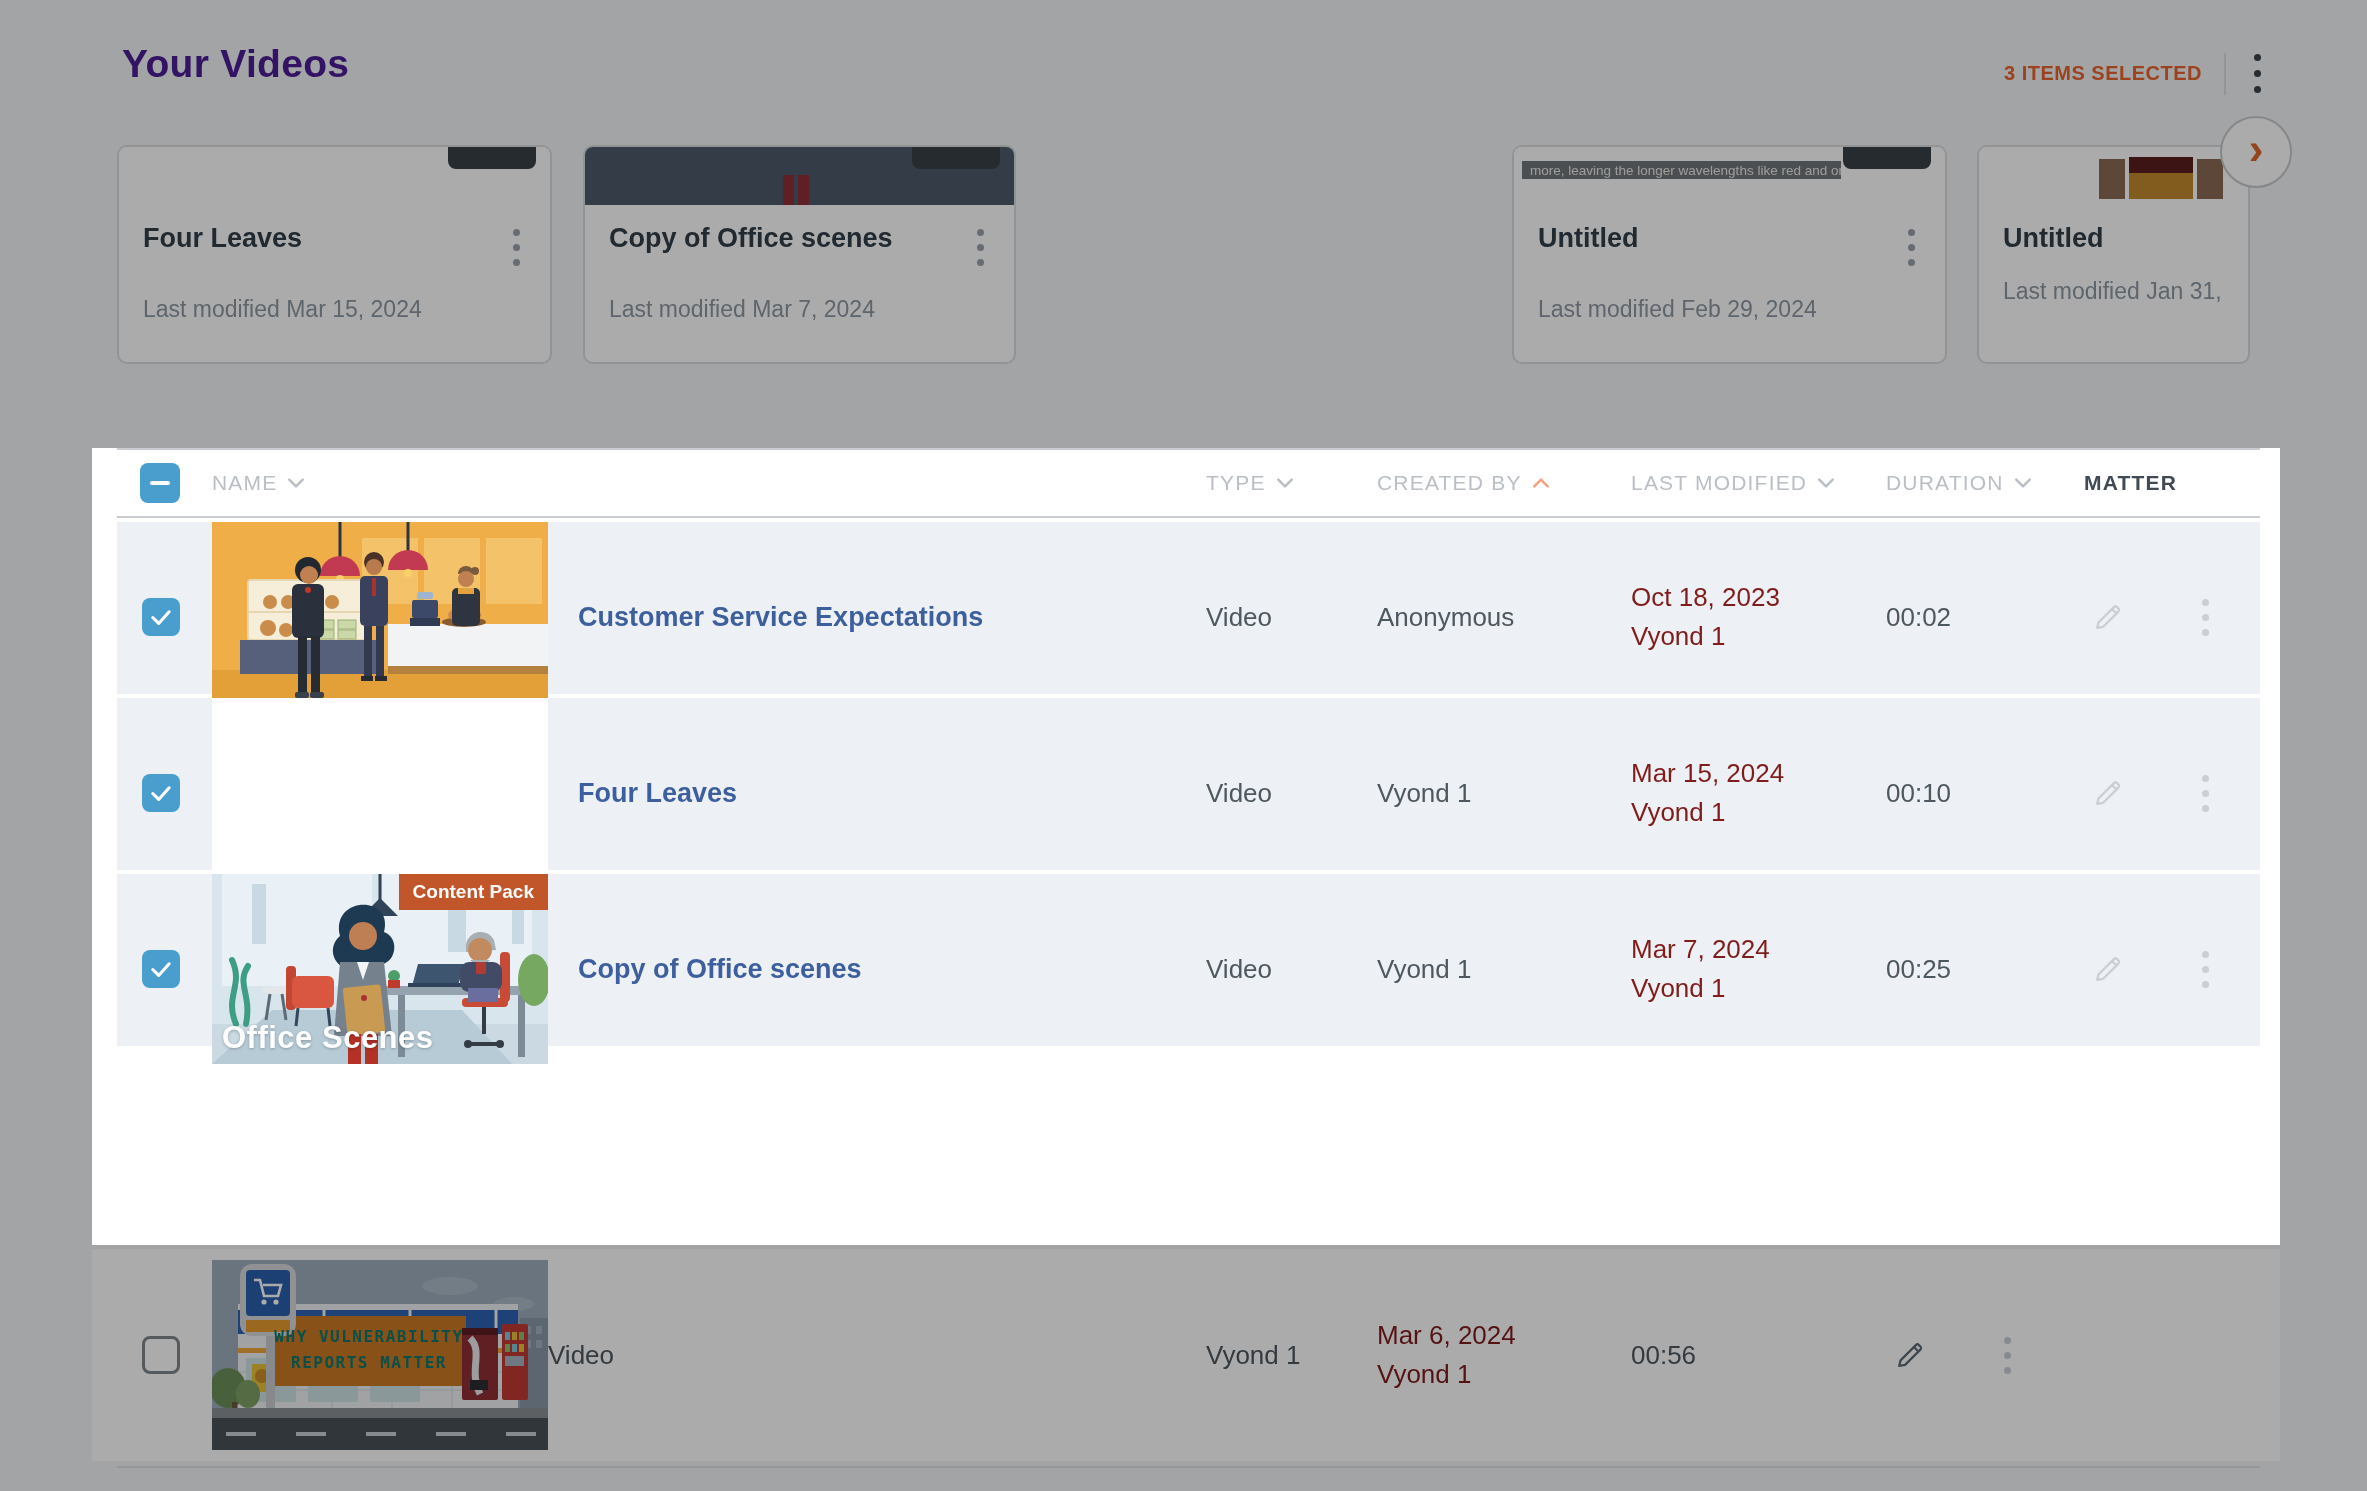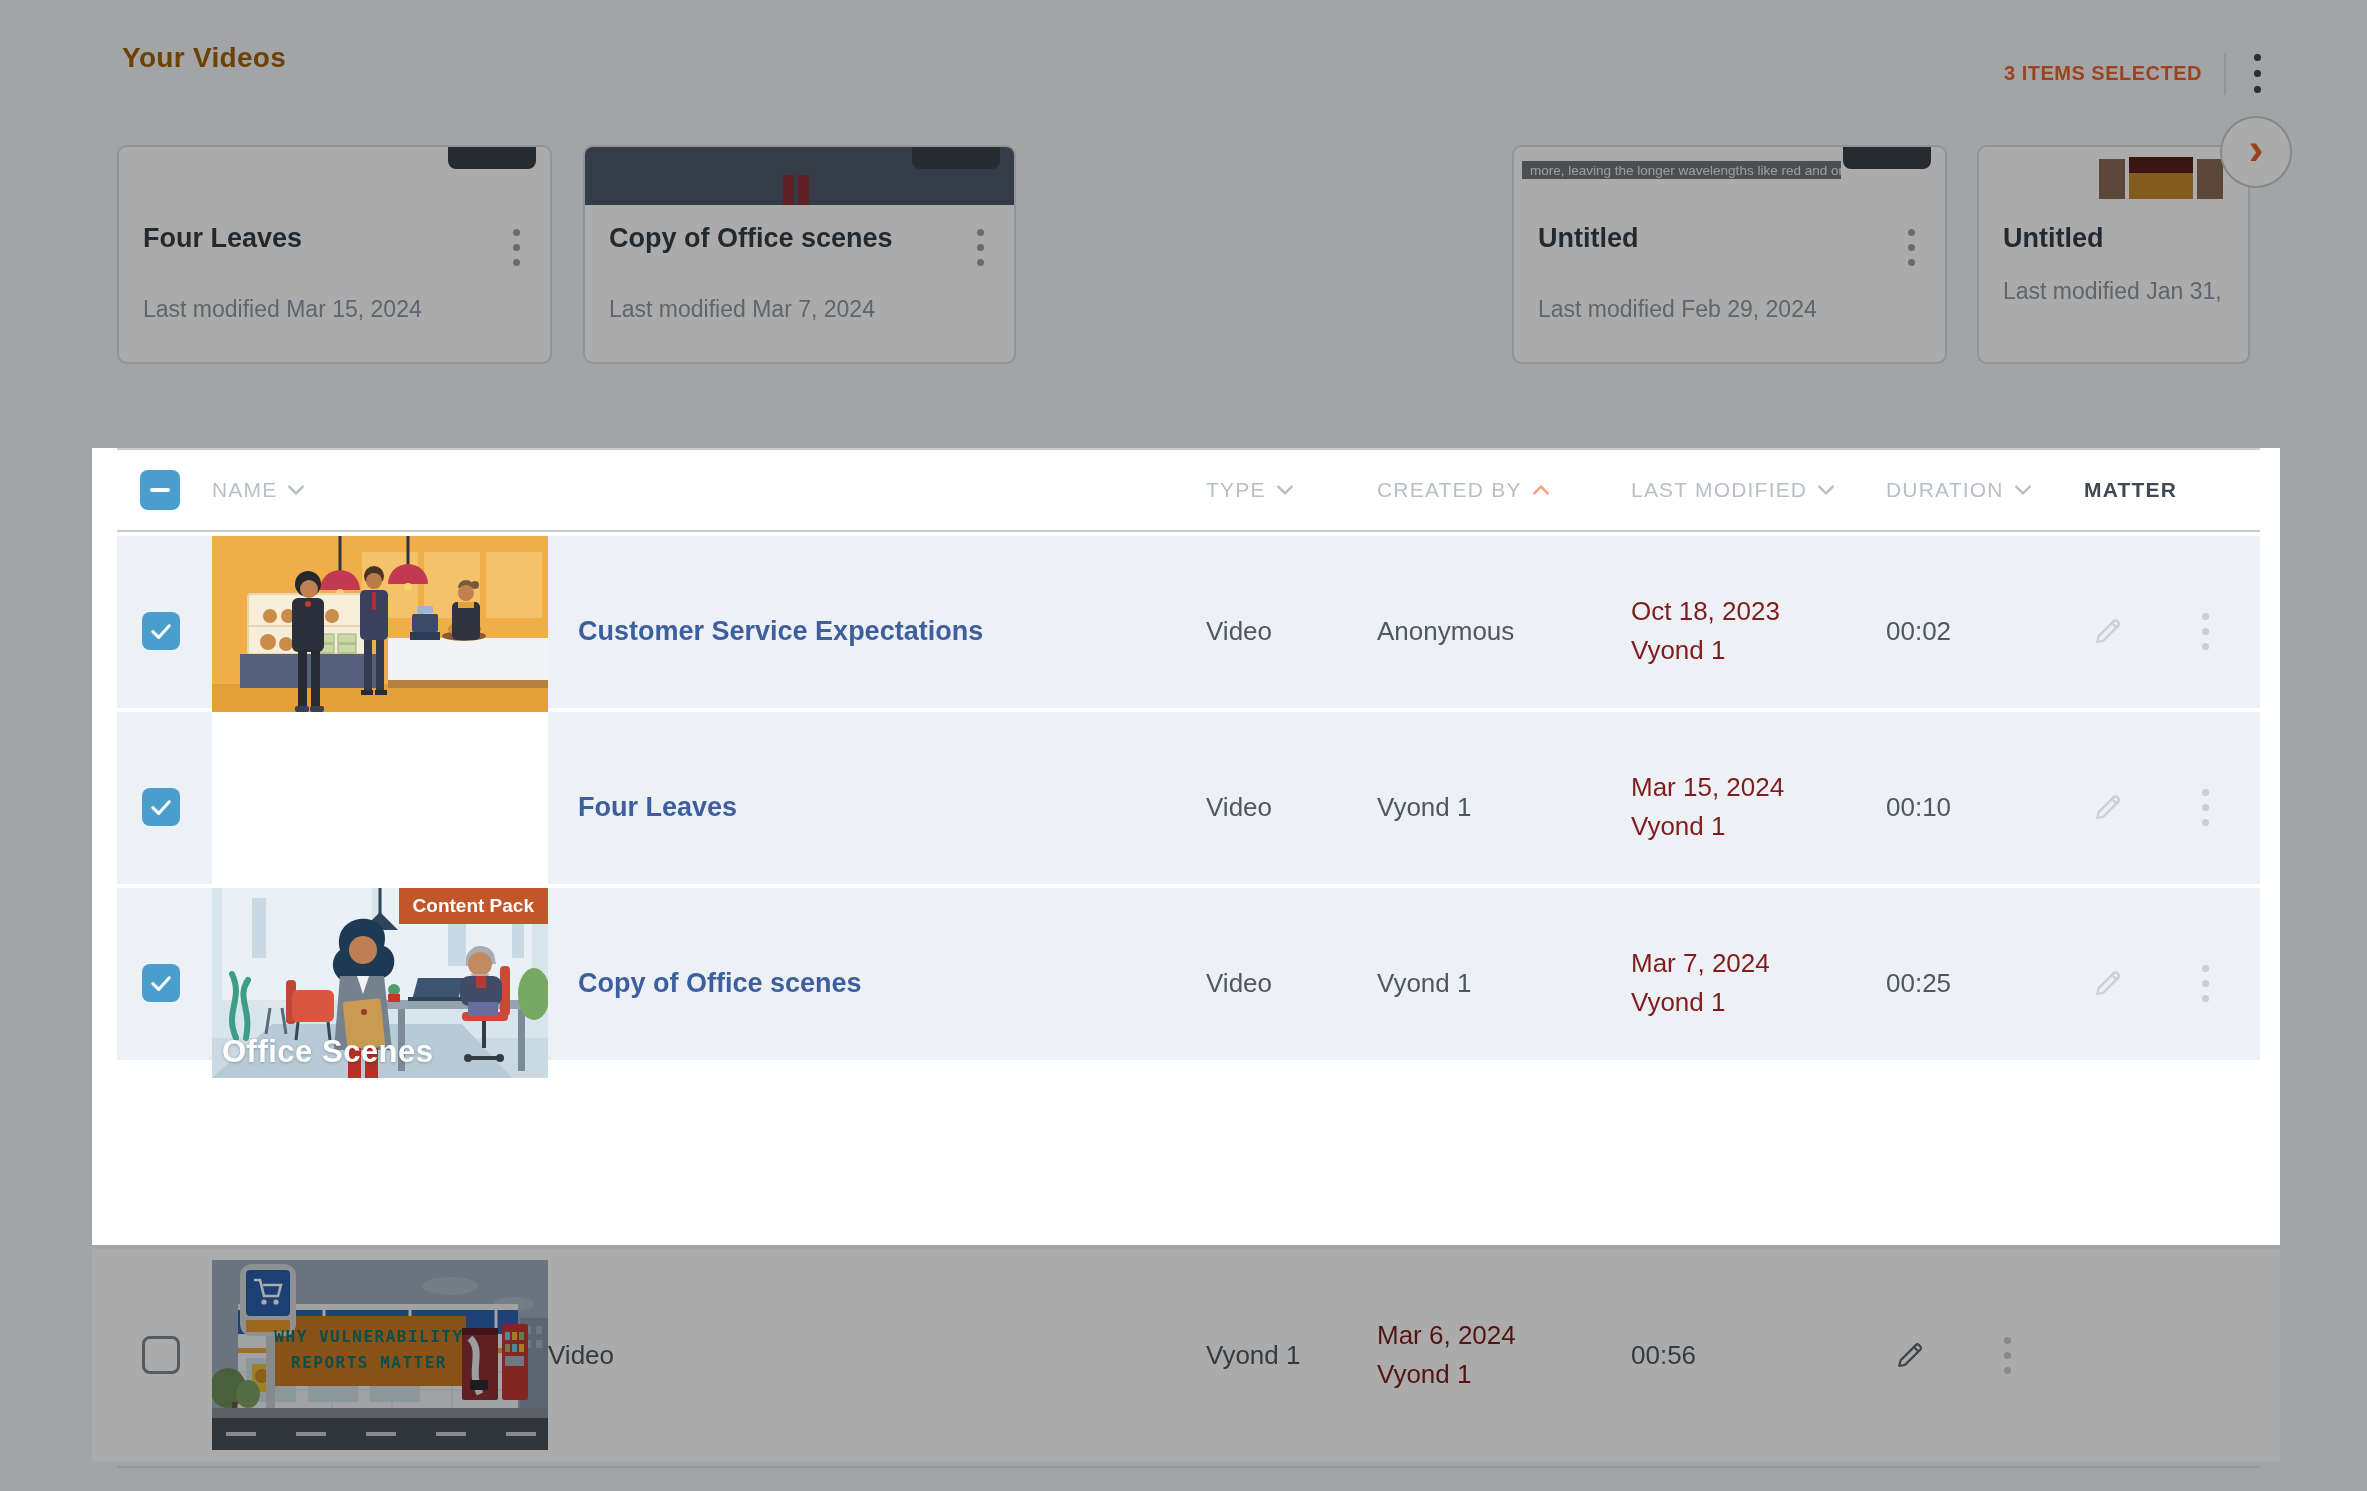--- a/index.html
+++ b/index.html
@@ -1,20 +1,20 @@
 <!DOCTYPE html>
 <html><head>
 <meta charset="utf-8">
 <style>
   * { margin:0; padding:0; box-sizing:border-box; }
   body { background:#9a9a9a; font-family:"Liberation Sans", sans-serif; }
   .page { position:relative; width:2367px; height:1491px; overflow:hidden; background:#F4F5F6; }
 
   
-  .page-title { position:absolute; left:122px; top:42px; font-size:28px; font-weight:bold; color:#a16207; letter-spacing:.3px; }
+  .page-title { position:absolute; left:122px; top:42px; font-size:39px; font-weight:bold; color:#4c1d95; letter-spacing:.3px; }
   .topbar { position:absolute; top:48px; right:100px; display:flex; align-items:center; }
   .sel-label { font-size:20px; font-weight:bold; color:#E8652F; letter-spacing:.5px; }
   .top-divider { width:2px; height:42px; background:#DCDEE0; margin:0 22px; }
   .kebab { display:flex; flex-direction:column; gap:8px; padding:6px; cursor:pointer; color:#C9CFD5; }
   .kebab i { width:7px; height:7px; border-radius:50%; background:currentColor; display:block; }
   .kebab.dark { color:#3A434C; gap:9px; }
 
   
   .card { position:absolute; top:145px; height:219px; background:#fff; border:2px solid #D9DCDF; border-radius:10px; overflow:hidden; }
   .card-thumb { position:relative; height:58px; background:#fff; overflow:hidden; }
@@ -30,21 +30,21 @@
   .card-title { font-size:27px; font-weight:bold; color:#333F4A; white-space:nowrap; overflow:hidden; }
   .card-sub { margin-top:24px; font-size:23px; color:#8C97A1; white-space:nowrap; overflow:hidden; }
   .carousel-next { position:absolute; left:2220px; top:116px; width:72px; height:72px; border-radius:50%; background:#fff;
     border:2px solid #C6CACD; display:flex; align-items:center; justify-content:center; z-index:5;
     color:#E0662F; font-size:44px; font-weight:bold; line-height:1; padding-bottom:6px; cursor:pointer; }
 
   
   .panel { position:absolute; left:92px; top:448px; width:2188px; height:797px; background:#fff; padding:0 20px 0 25px; }
   .row4-wrap { position:absolute; left:92px; top:1249px; width:2188px; height:212px; background:#fff; padding:0 20px 0 25px; }
   .tgrid { display:grid; grid-template-columns:95px 336px 658px 171px 254px 255px 198px 1fr; align-items:center; }
-  .thead { height:84px; border-top:2px solid #C9CDD1; border-bottom:2px solid #C9CDD1; background:#fff; }
+  .thead { height:70px; border-top:2px solid #C9CDD1; border-bottom:2px solid #C9CDD1; background:#fff; }
   .th { display:flex; align-items:center; gap:10px; font-size:21px; color:#B9BFC5; letter-spacing:1.2px; cursor:pointer; }
   .th.name-h { grid-column:2 / 4; }
   .th.action-h { color:#3F4A54; font-weight:bold; cursor:default; }
   .chev { width:18px; height:12px; color:#B9BFC5; }
   .chev.up { color:#F2A27E; }
   .trow { height:172px; background:#EDF0F4; margin-top:4px; }
   .trow.unselected { background:transparent; height:212px; margin-top:0; }
   .cb { width:38px; height:38px; border-radius:8px; background:#4A9ECD; margin-left:25px; display:flex; align-items:center; justify-content:center; cursor:pointer; }
   .cb svg { width:28px; height:28px; }
   .cb.indeterminate { width:40px; height:40px; margin-left:23px; }

